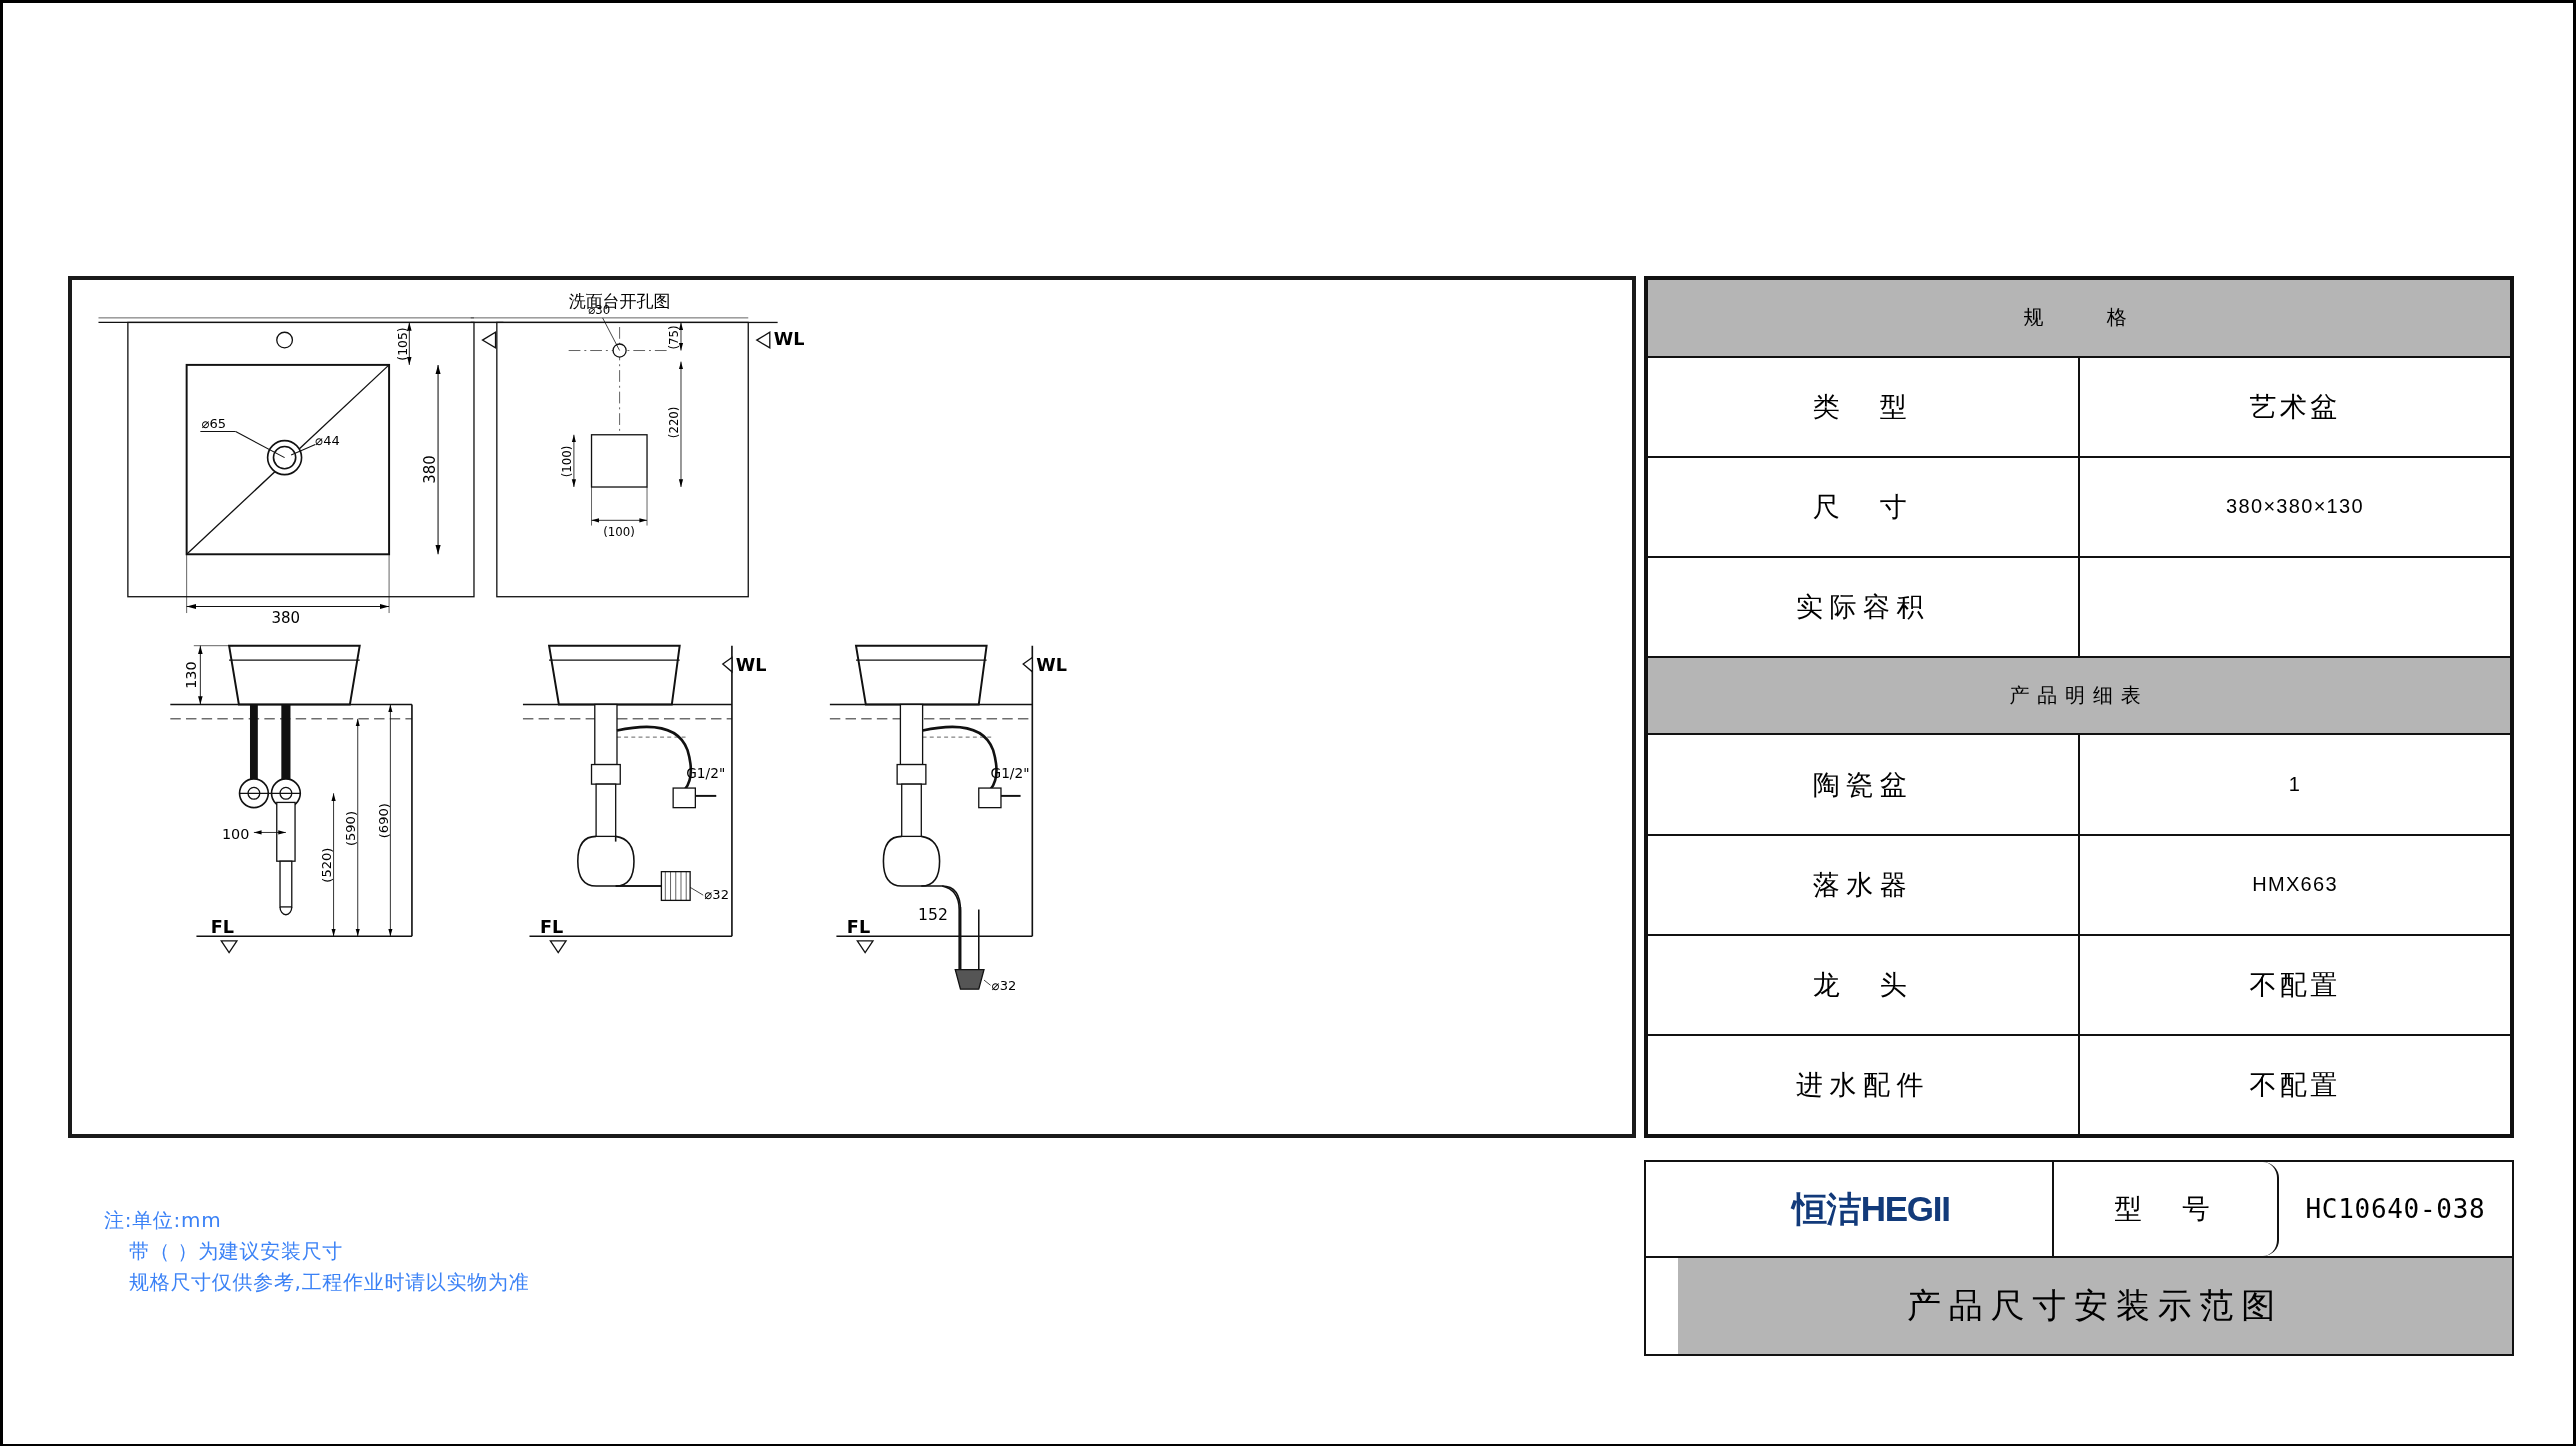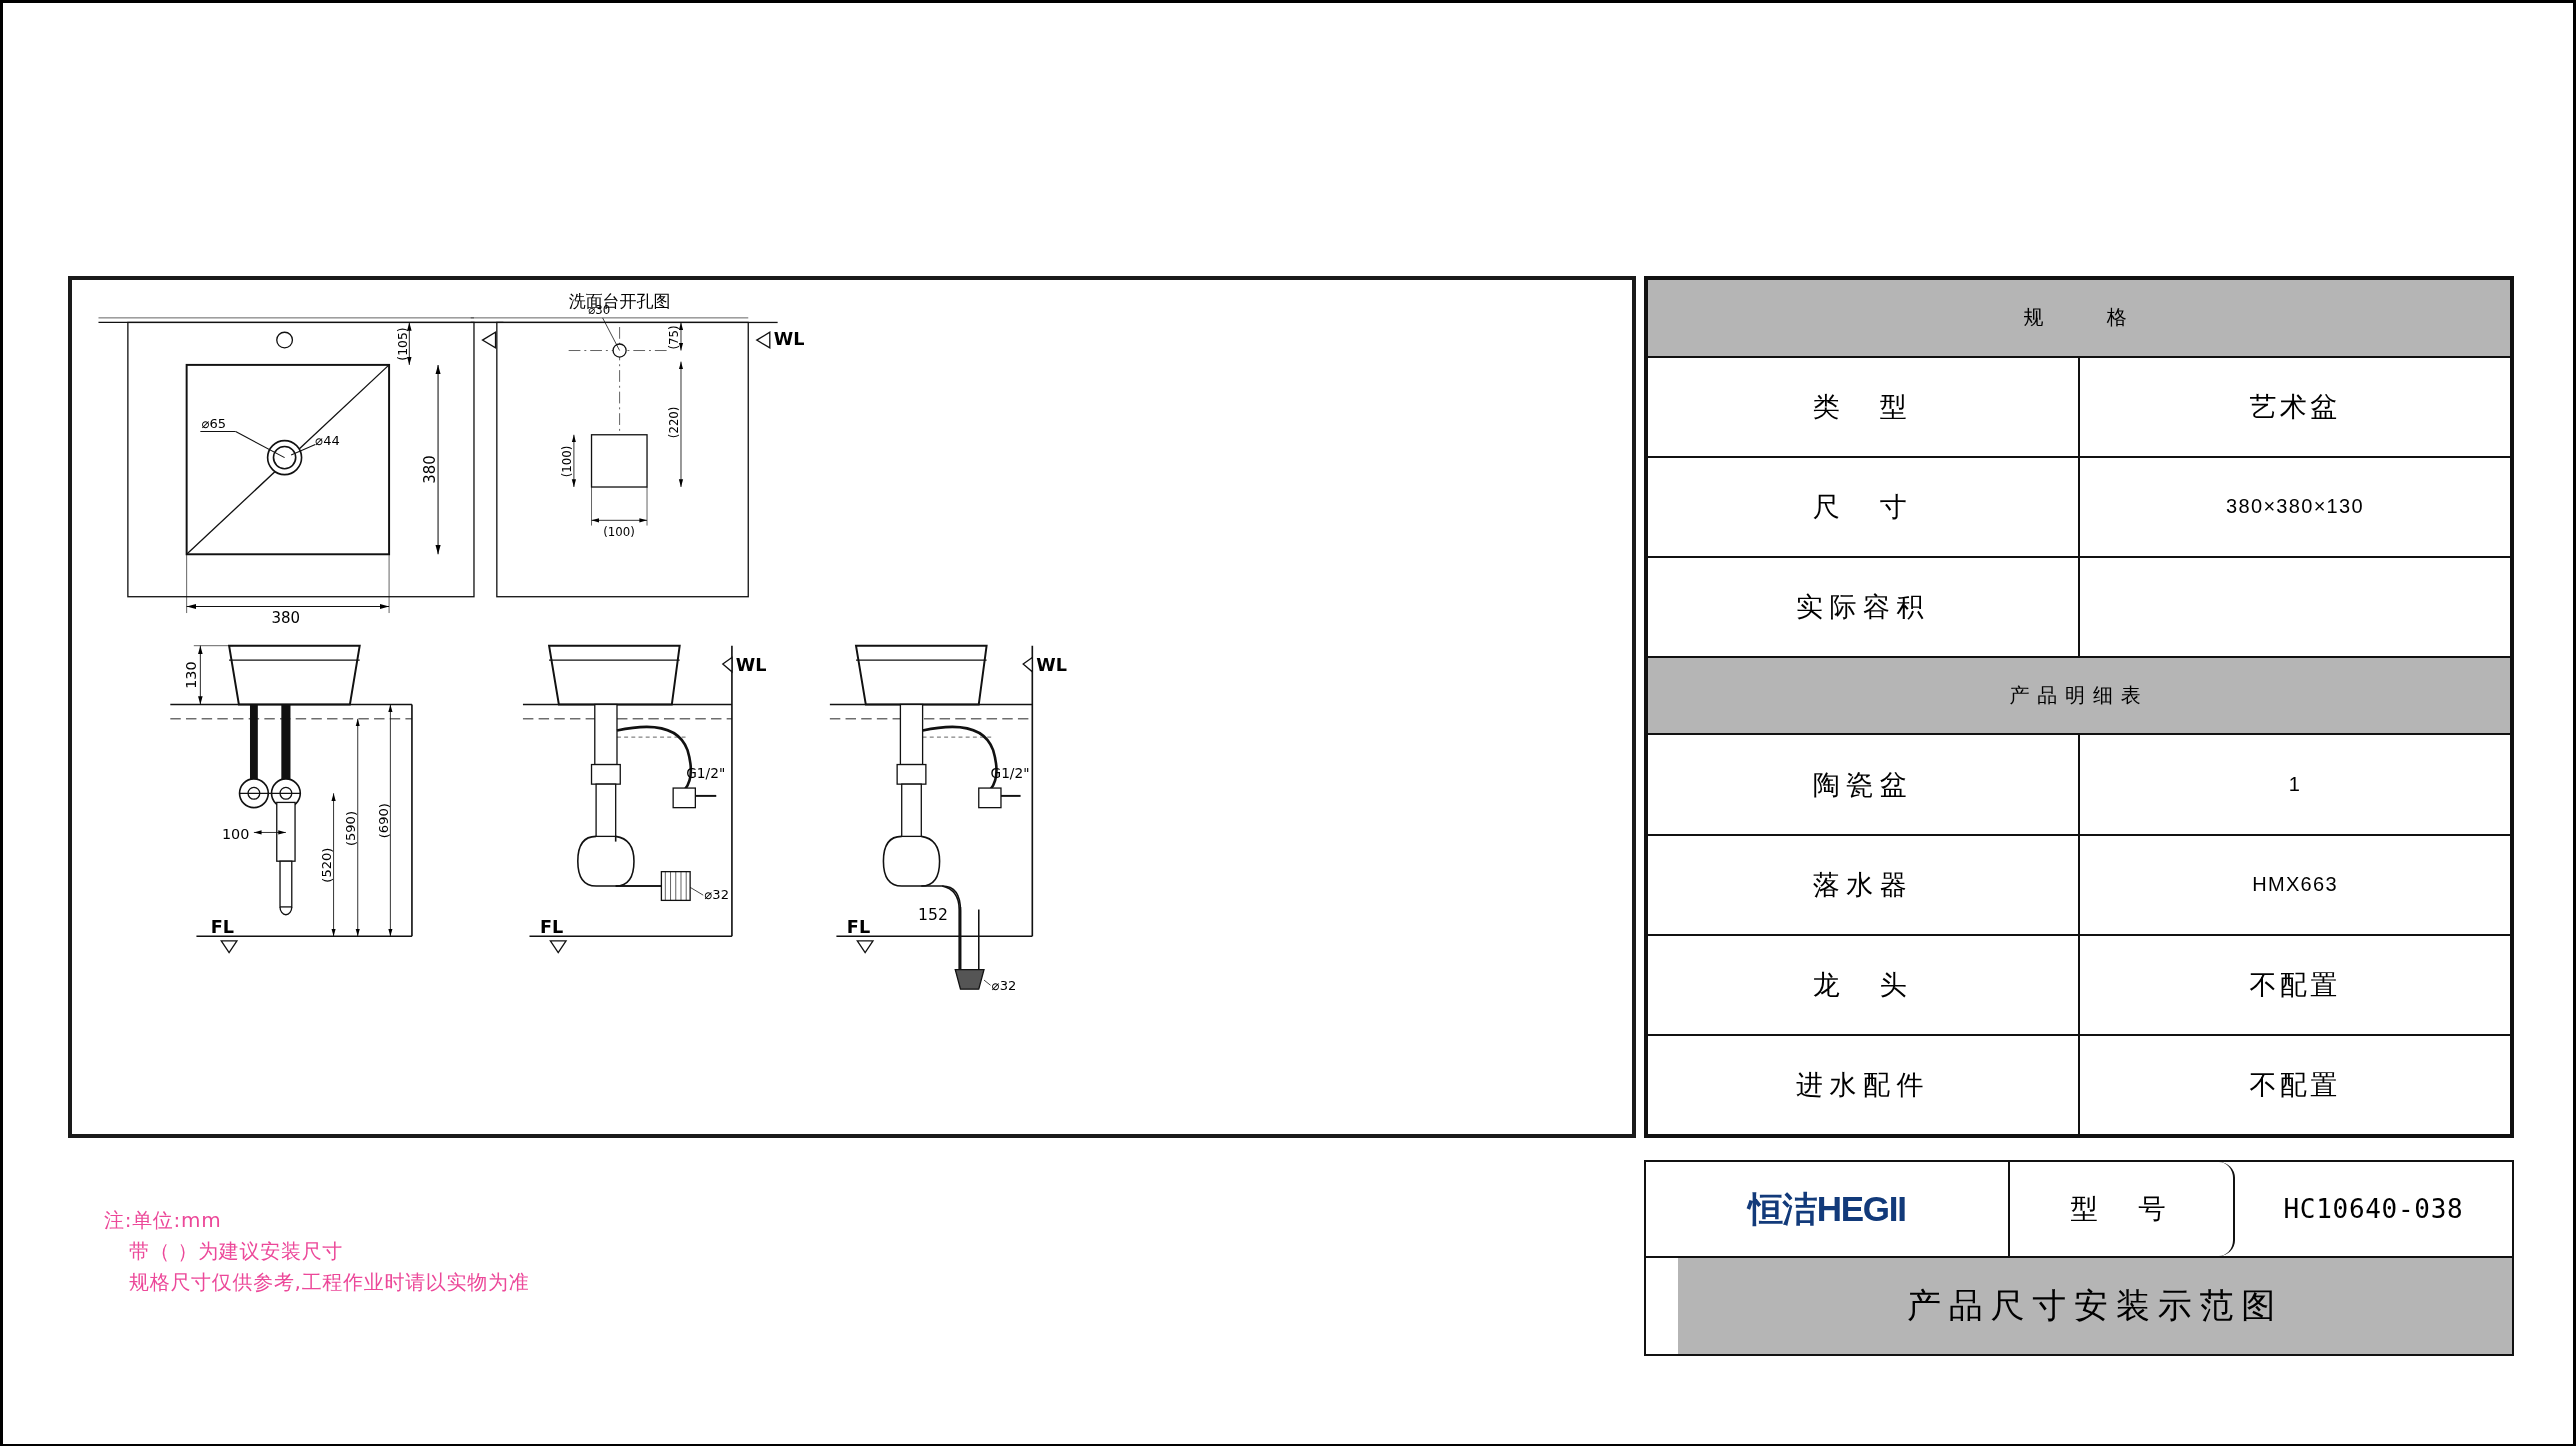--- a/index.html
+++ b/index.html
@@ -22,21 +22,21 @@
     left:65px; top:273px; width:1568px; height:862px;
     border:4.6px solid #1a1a1a;
     box-sizing:border-box;
     background:#fff;
   }
   .svgwrap { position:absolute; left:0; top:0; width:100%; height:100%; }
   
   .notes {
     position:absolute; left:101px; top:1202px;
     font-family:"DejaVu Sans", sans-serif;
-    font-size:20px; line-height:1.55; letter-spacing:0.7px; color:#ec4899;
+    font-size:20px; line-height:1.55; letter-spacing:0.7px; color:#3b82f6;
   }
   .notes .ln2, .notes .ln3 { margin-left:25px; }
   
   .spec-table {
     position:absolute; left:1641px; top:273px; width:870px; height:862px;
     border:2.6px solid #111; box-sizing:border-box;
     background:#fff;
   }
   .spec-table table { width:100%; height:100%; border-collapse:collapse; table-layout:fixed; }
   .spec-table td {
@@ -58,21 +58,21 @@
   .spec-table td.value { letter-spacing:3.3px; }
   .spec-table td.value.mono { font-family:Liberation Sans, sans-serif; letter-spacing:1.3px; font-size:20px; }
   
   .title-block {
     position:absolute; left:1641px; top:1157px; width:870px; height:196px;
     border:2.6px solid #111; box-sizing:border-box; background:#fff;
   }
   .tb-top { display:flex; height:50%; box-sizing:border-box; border-bottom:2.6px solid #111; }
   .tb-logo {
     width:42%; display:flex; align-items:center; justify-content:center;
-    border-right:2.6px solid #111; box-sizing:border-box;
+    border-right:2.6px solid #111; box-sizing:border-box;margin-left:44px;
   }
   .logo-text {
     font-family:"DejaVu Sans", sans-serif;
     font-size:35px; font-weight:bold; letter-spacing:0px;
     color:#123a7a; white-space:nowrap;
   }
   .logo-text .cn { letter-spacing:-0.7px; }
   .logo-text .en { font-family:"Liberation Sans", sans-serif; letter-spacing:-1.3px; }
   .tb-modellabel {
     width:26%; display:flex; align-items:center; justify-content:center;

